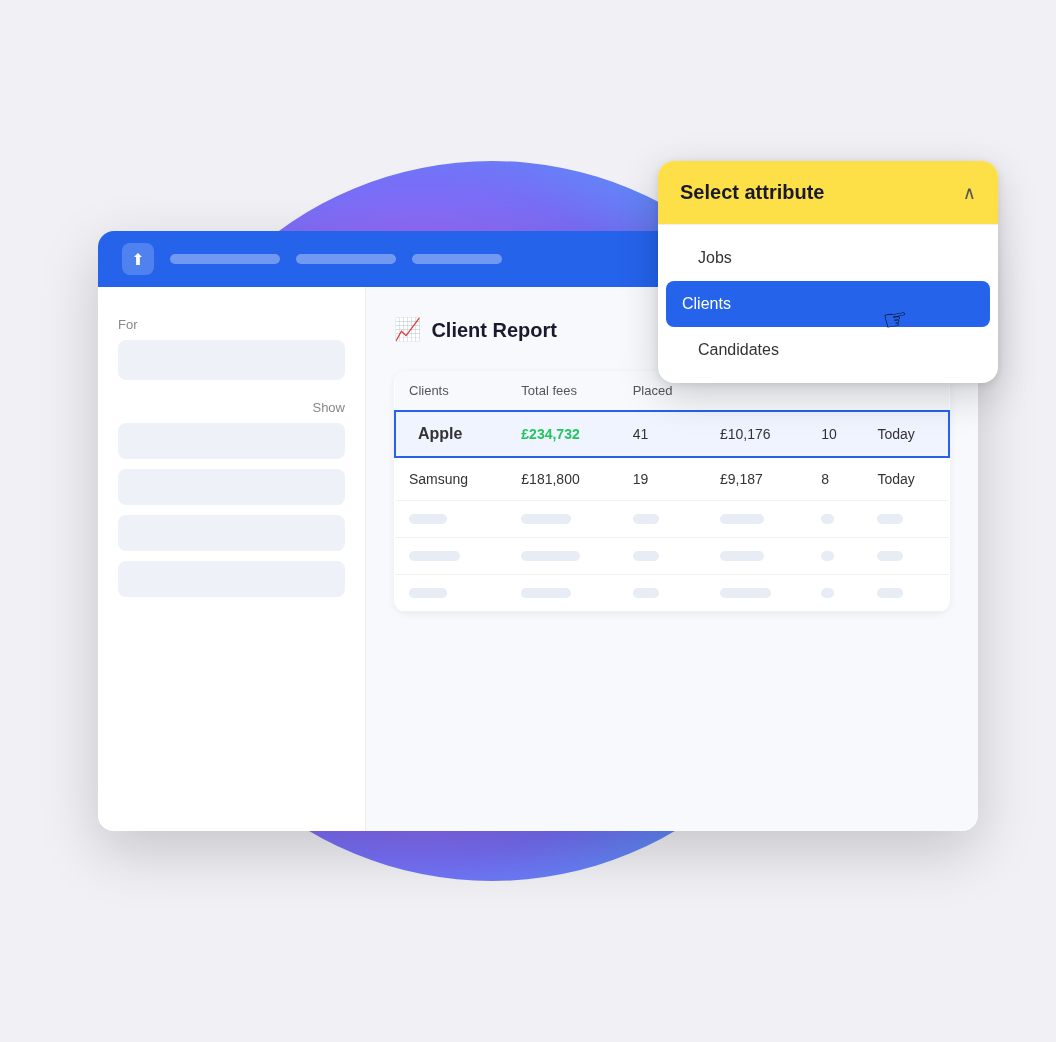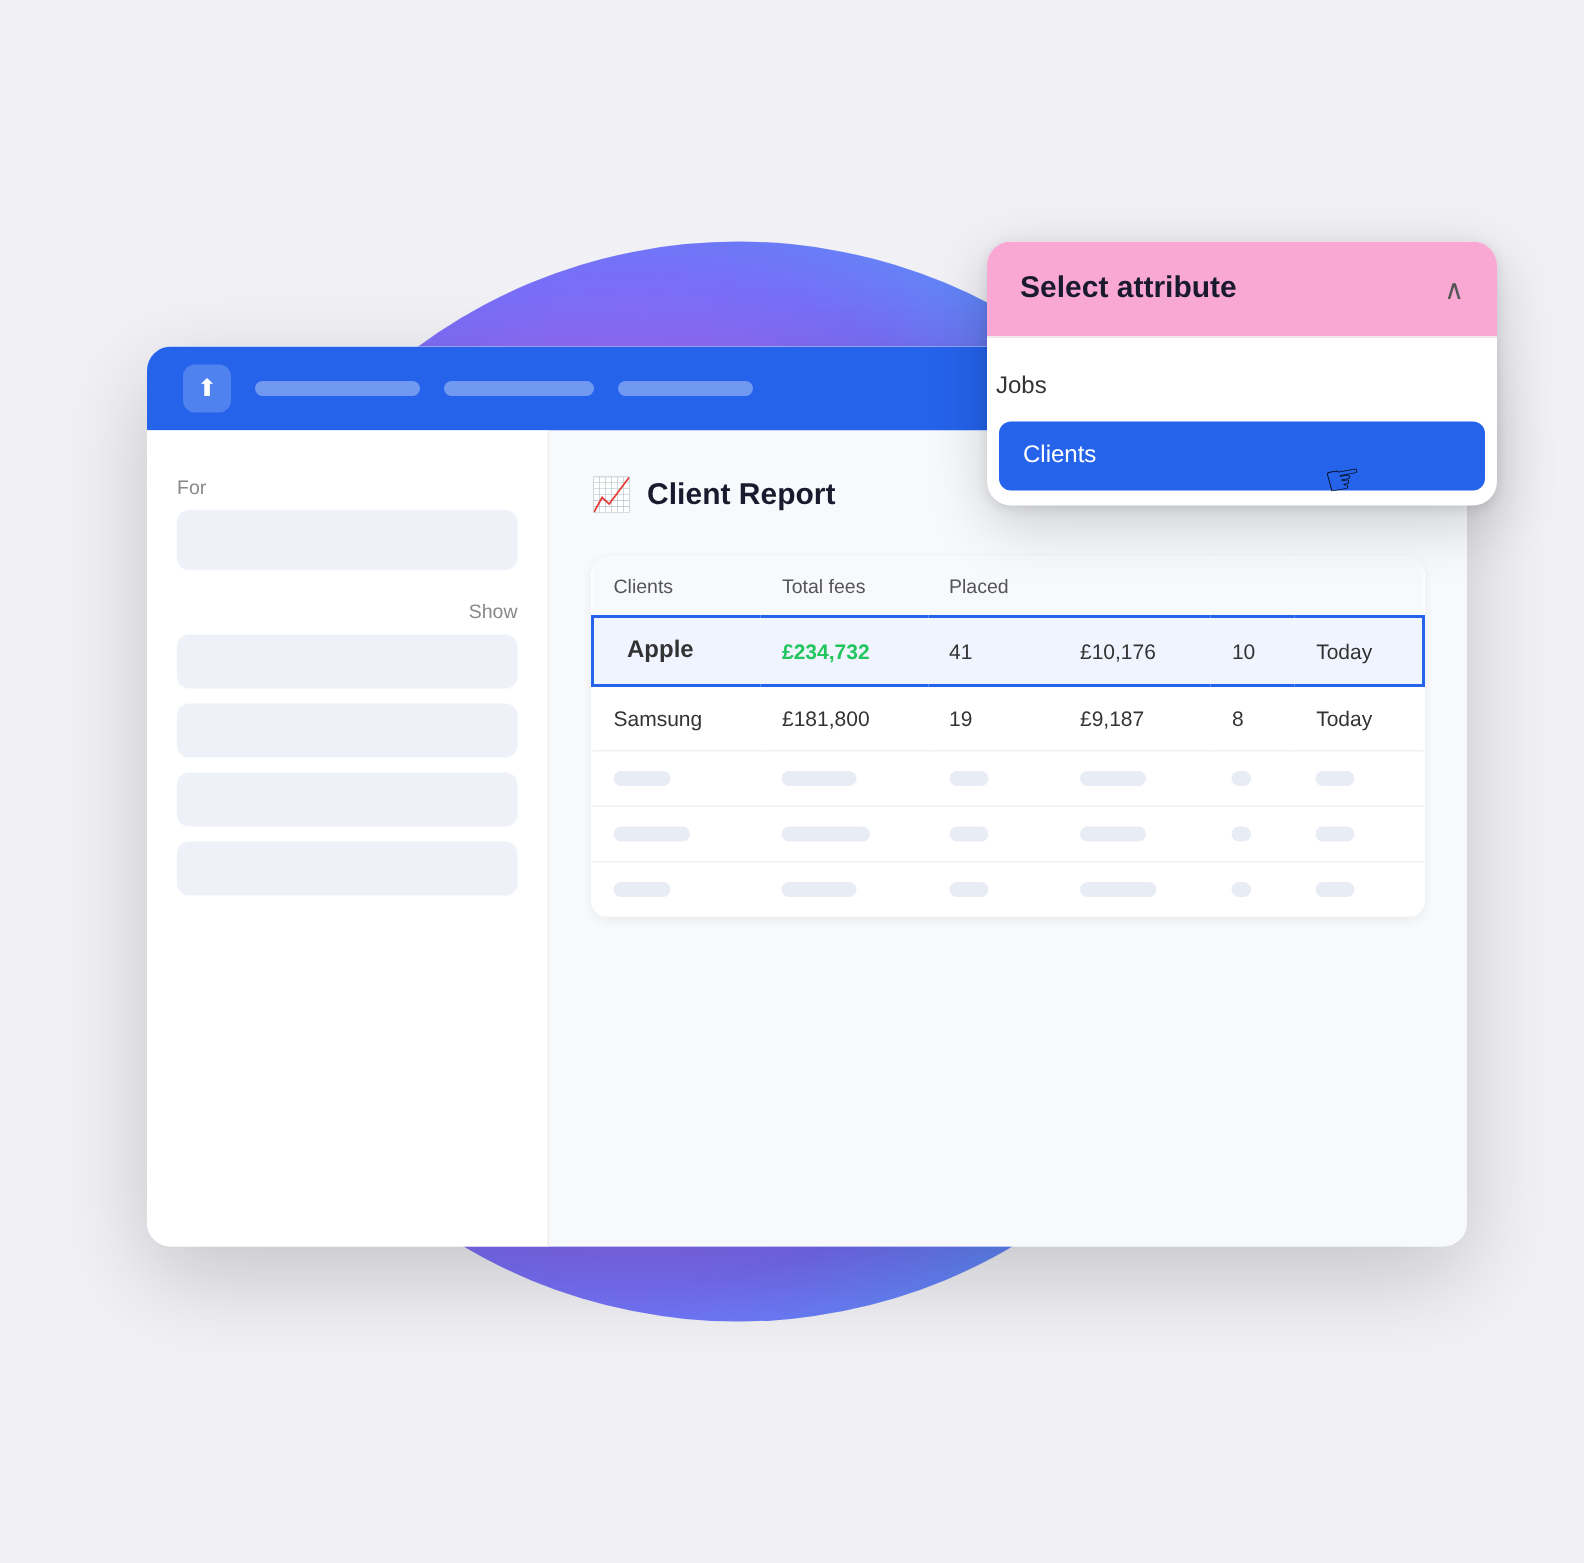--- a/index.html
+++ b/index.html
@@ -223,42 +223,42 @@
       box-shadow: 0 12px 40px rgba(0,0,0,0.18), 0 2px 8px rgba(0,0,0,0.1);
       z-index: 10;
       overflow: hidden;
     }
 
     .dropdown-header {
       display: flex;
       align-items: center;
       justify-content: space-between;
       padding: 20px 22px;
-      background: #f9a8d4;
+      background: #fde047;
       border-bottom: 1px solid #eee;
       cursor: pointer;
     }
 
     .dropdown-header-title {
       font-size: 20px;
       font-weight: 700;
       color: #1a1a2e;
     }
 
     .dropdown-chevron {
       font-size: 18px;
       color: #555;
     }
 
     .dropdown-list {
       padding: 10px 0;
     }
 
     .dropdown-item {
-      padding: 14px 6px;
+      padding: 14px 40px;
       font-size: 16px;
       color: #333;
       cursor: pointer;
     }
 
     .dropdown-item.active {
       background: #2563eb;
       color: #fff;
       border-radius: 8px;
       margin: 0 8px;
@@ -418,17 +418,18 @@
   </div>
 
   <div class="dropdown-popup">
     <div class="dropdown-header">
       <span class="dropdown-header-title">Select attribute</span>
       <span class="dropdown-chevron">∧</span>
     </div>
     <div class="dropdown-list">
       <div class="dropdown-item">Jobs</div>
       <div class="dropdown-item active">Clients</div>
+      <div class="dropdown-item">Candidates</div>
     </div>
   </div>
 
   <div class="cursor-hand">☞</div>
 </div>
 
 </body></html>

